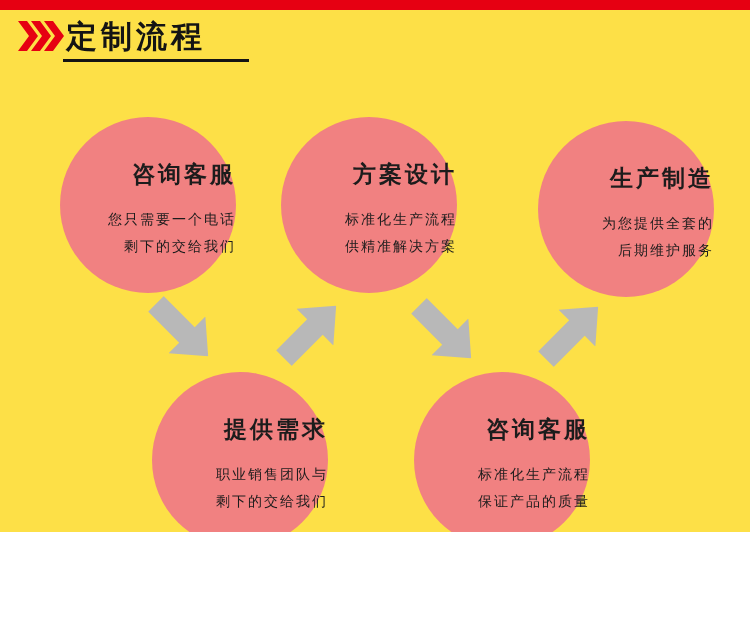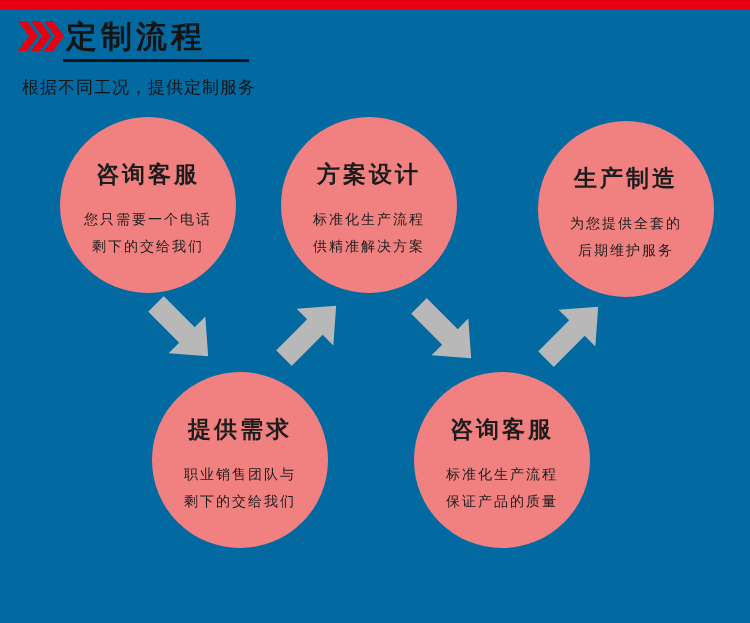--- a/index.html
+++ b/index.html
@@ -1,22 +1,22 @@
 <!DOCTYPE html>
 <html><head>
 <meta charset="utf-8">
 <style>
   html, body { margin: 0; padding: 0; }
   body { background: #ffffff; font-family: "Liberation Serif", serif; }
 
   .stage {
     position: relative;
     width: 750px;
-    height: 623px;
-    background: #0369a1;
+    height: 532px;
+    background: #fde047;
     overflow: hidden;
   }
 
   .top-bar {
     position: absolute;
     left: 0; top: 0;
     width: 100%; height: 10px;
     background: #e60012;
   }
 
@@ -49,21 +49,21 @@
     font-size: 17px;
     color: #141414;
     letter-spacing: 1px;
   }
 
   .circle {
     position: absolute;
     width: 176px; height: 176px;
     border-radius: 50%;
     background: #f18181;
-    text-align: center;
+    text-align: right;
     color: #1c1c1c;
   }
   .circle .step-title {
     margin-top: 42px;
     font-size: 23px;
     font-weight: bold;
     letter-spacing: 3px;
   }
   .circle .step-lines { margin-top: 16px; }
   .circle .step-line {
@@ -99,21 +99,20 @@
   <div class="top-bar"></div>
 
   <svg class="chevrons" viewBox="0 0 46 30" aria-hidden="true">
     <polygon points="0,0 9,0 20,15 9,30 0,30 11,15" fill="#e60012"></polygon>
     <polygon points="13,0 22,0 33,15 22,30 13,30 24,15" fill="#e60012"></polygon>
     <polygon points="26,0 35,0 46,15 35,30 26,30 37,15" fill="#e60012"></polygon>
   </svg>
 
   <div class="page-title">定制流程</div>
   <div class="title-underline"></div>
-  <div class="subtitle">根据不同工况，提供定制服务</div>
 
   <div class="circle circle-1">
     <div class="step-title">咨询客服</div>
     <div class="step-lines">
       <div class="step-line">您只需要一个电话</div>
       <div class="step-line">剩下的交给我们</div>
     </div>
   </div>
 
   <div class="circle circle-2">

